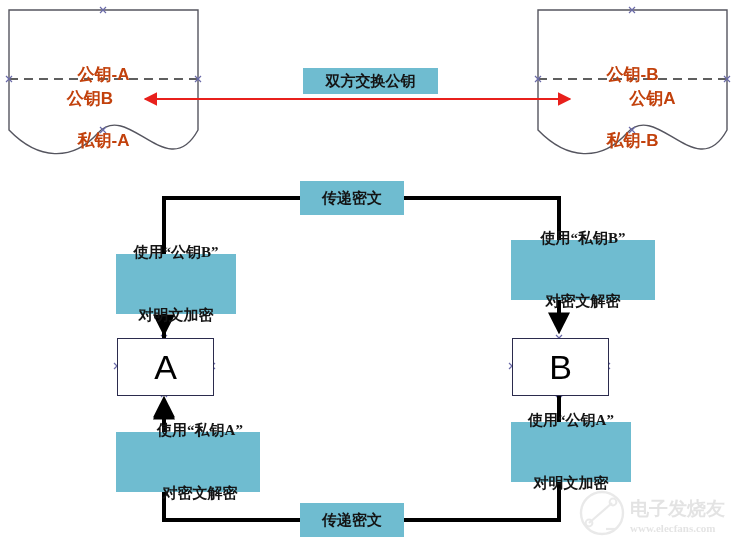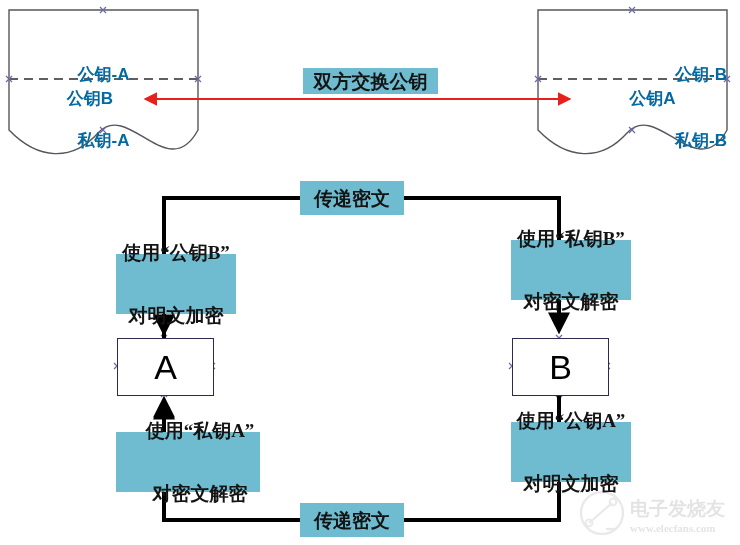--- a/index.html
+++ b/index.html
@@ -22,40 +22,40 @@
     left: 0;
     top: 0;
     width: 740px;
     height: 545px;
   }
 
   
   .panel-text {
     position: absolute;
     text-align: center;
-    color: #0369a1;
+    color: #c2410c;
     font-family: "Liberation Sans", "DejaVu Sans", sans-serif;
     font-size: 17px;
     font-weight: 700;
     line-height: 22px;
     white-space: pre;
     letter-spacing: 0px;
   }
 
   
   .cyan-box {
     position: absolute;
     background: #6FBCD0;
     display: flex;
     align-items: center;
     justify-content: center;
     text-align: center;
     color: #141414;
     font-family: "Liberation Serif", "DejaVu Serif", serif;
-    font-size: 19px;
+    font-size: 15px;
     font-weight: 700;
     line-height: 21px;
     white-space: pre-line;
   }
   .cyan-box span { display: block; width: 100%; }
 
   
   .node-box {
     position: absolute;
     background: #ffffff;
@@ -160,42 +160,42 @@
       <path d="M 164 440 L 164 400" marker-end="url(#blkArrow)"></path>
     </g>
   </svg>
 
   <div class="panel-text" style="left:9px; top:20px; width:189px;">
     <div>公钥-A</div>
     <div>私钥-A</div>
   </div>
   <div class="panel-text" style="left:9px; top:88px; width:162px;">公钥B</div>
 
-  <div class="panel-text" style="left:538px; top:20px; width:189px;text-align:right;">
+  <div class="panel-text" style="left:538px; top:20px; width:189px;">
     <div>公钥-B</div>
     <div>私钥-B</div>
   </div>
   <div class="panel-text" style="left:538px; top:88px; width:189px;margin-left:20px;">公钥A</div>
 
   <div class="cyan-box" style="left:303px; top:68px; width:135px; height:26px; z-index:4;">
     <span>双方交换公钥</span>
   </div>
 
   <div class="cyan-box" style="left:116px; top:254px; width:120px; height:60px; z-index:2;">
     <span>
       <span>使用“公钥B”</span><br>
       <span>对明文加密</span>
     </span>
   </div>
 
   <div class="cyan-box" style="left:300px; top:181px; width:104px; height:34px; z-index:2;">
     <span>传递密文</span>
   </div>
 
-  <div class="cyan-box" style="left:511px; top:240px; width:120px; height:60px; z-index:2;">
+  <div class="cyan-box" style="left:511px; top:240px; width:144px; height:60px; z-index:2;">
     <span>
       <span>使用“私钥B”</span><br>
       <span>对密文解密</span>
     </span>
   </div>
 
   <div class="cyan-box" style="left:511px; top:422px; width:120px; height:60px; z-index:2;">
     <span>
       <span>使用“公钥A”</span><br>
       <span>对明文加密</span>

